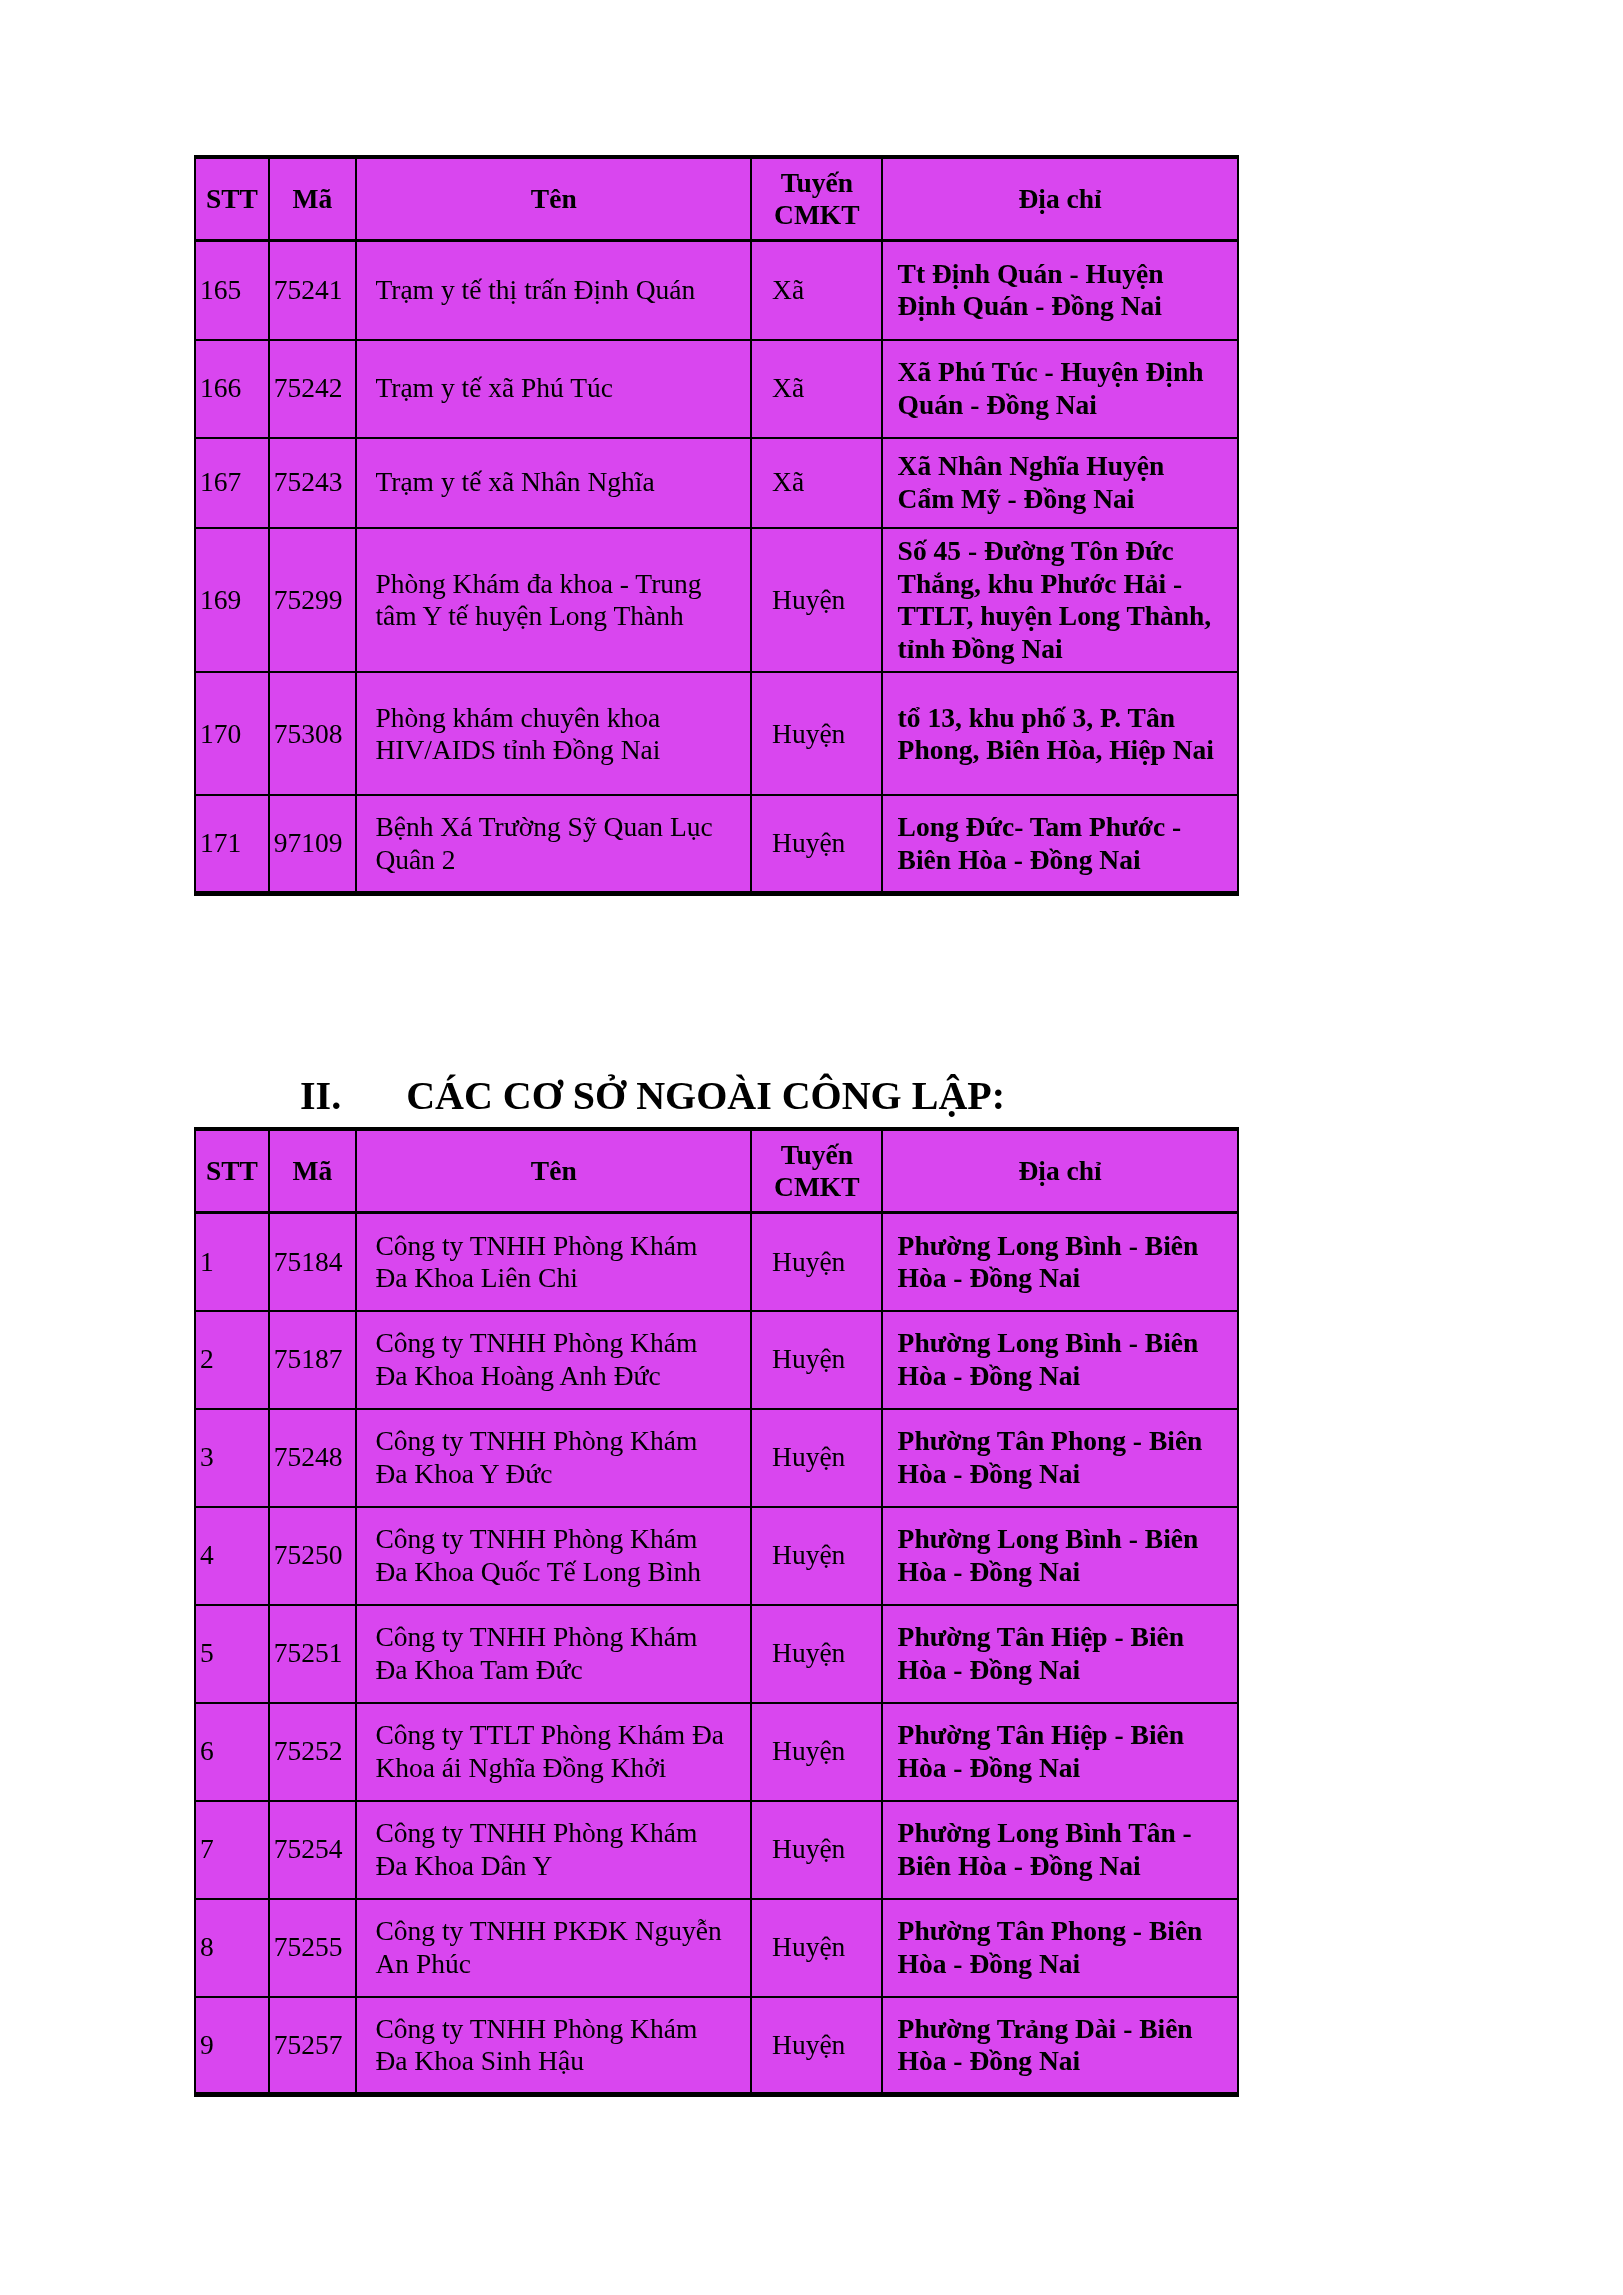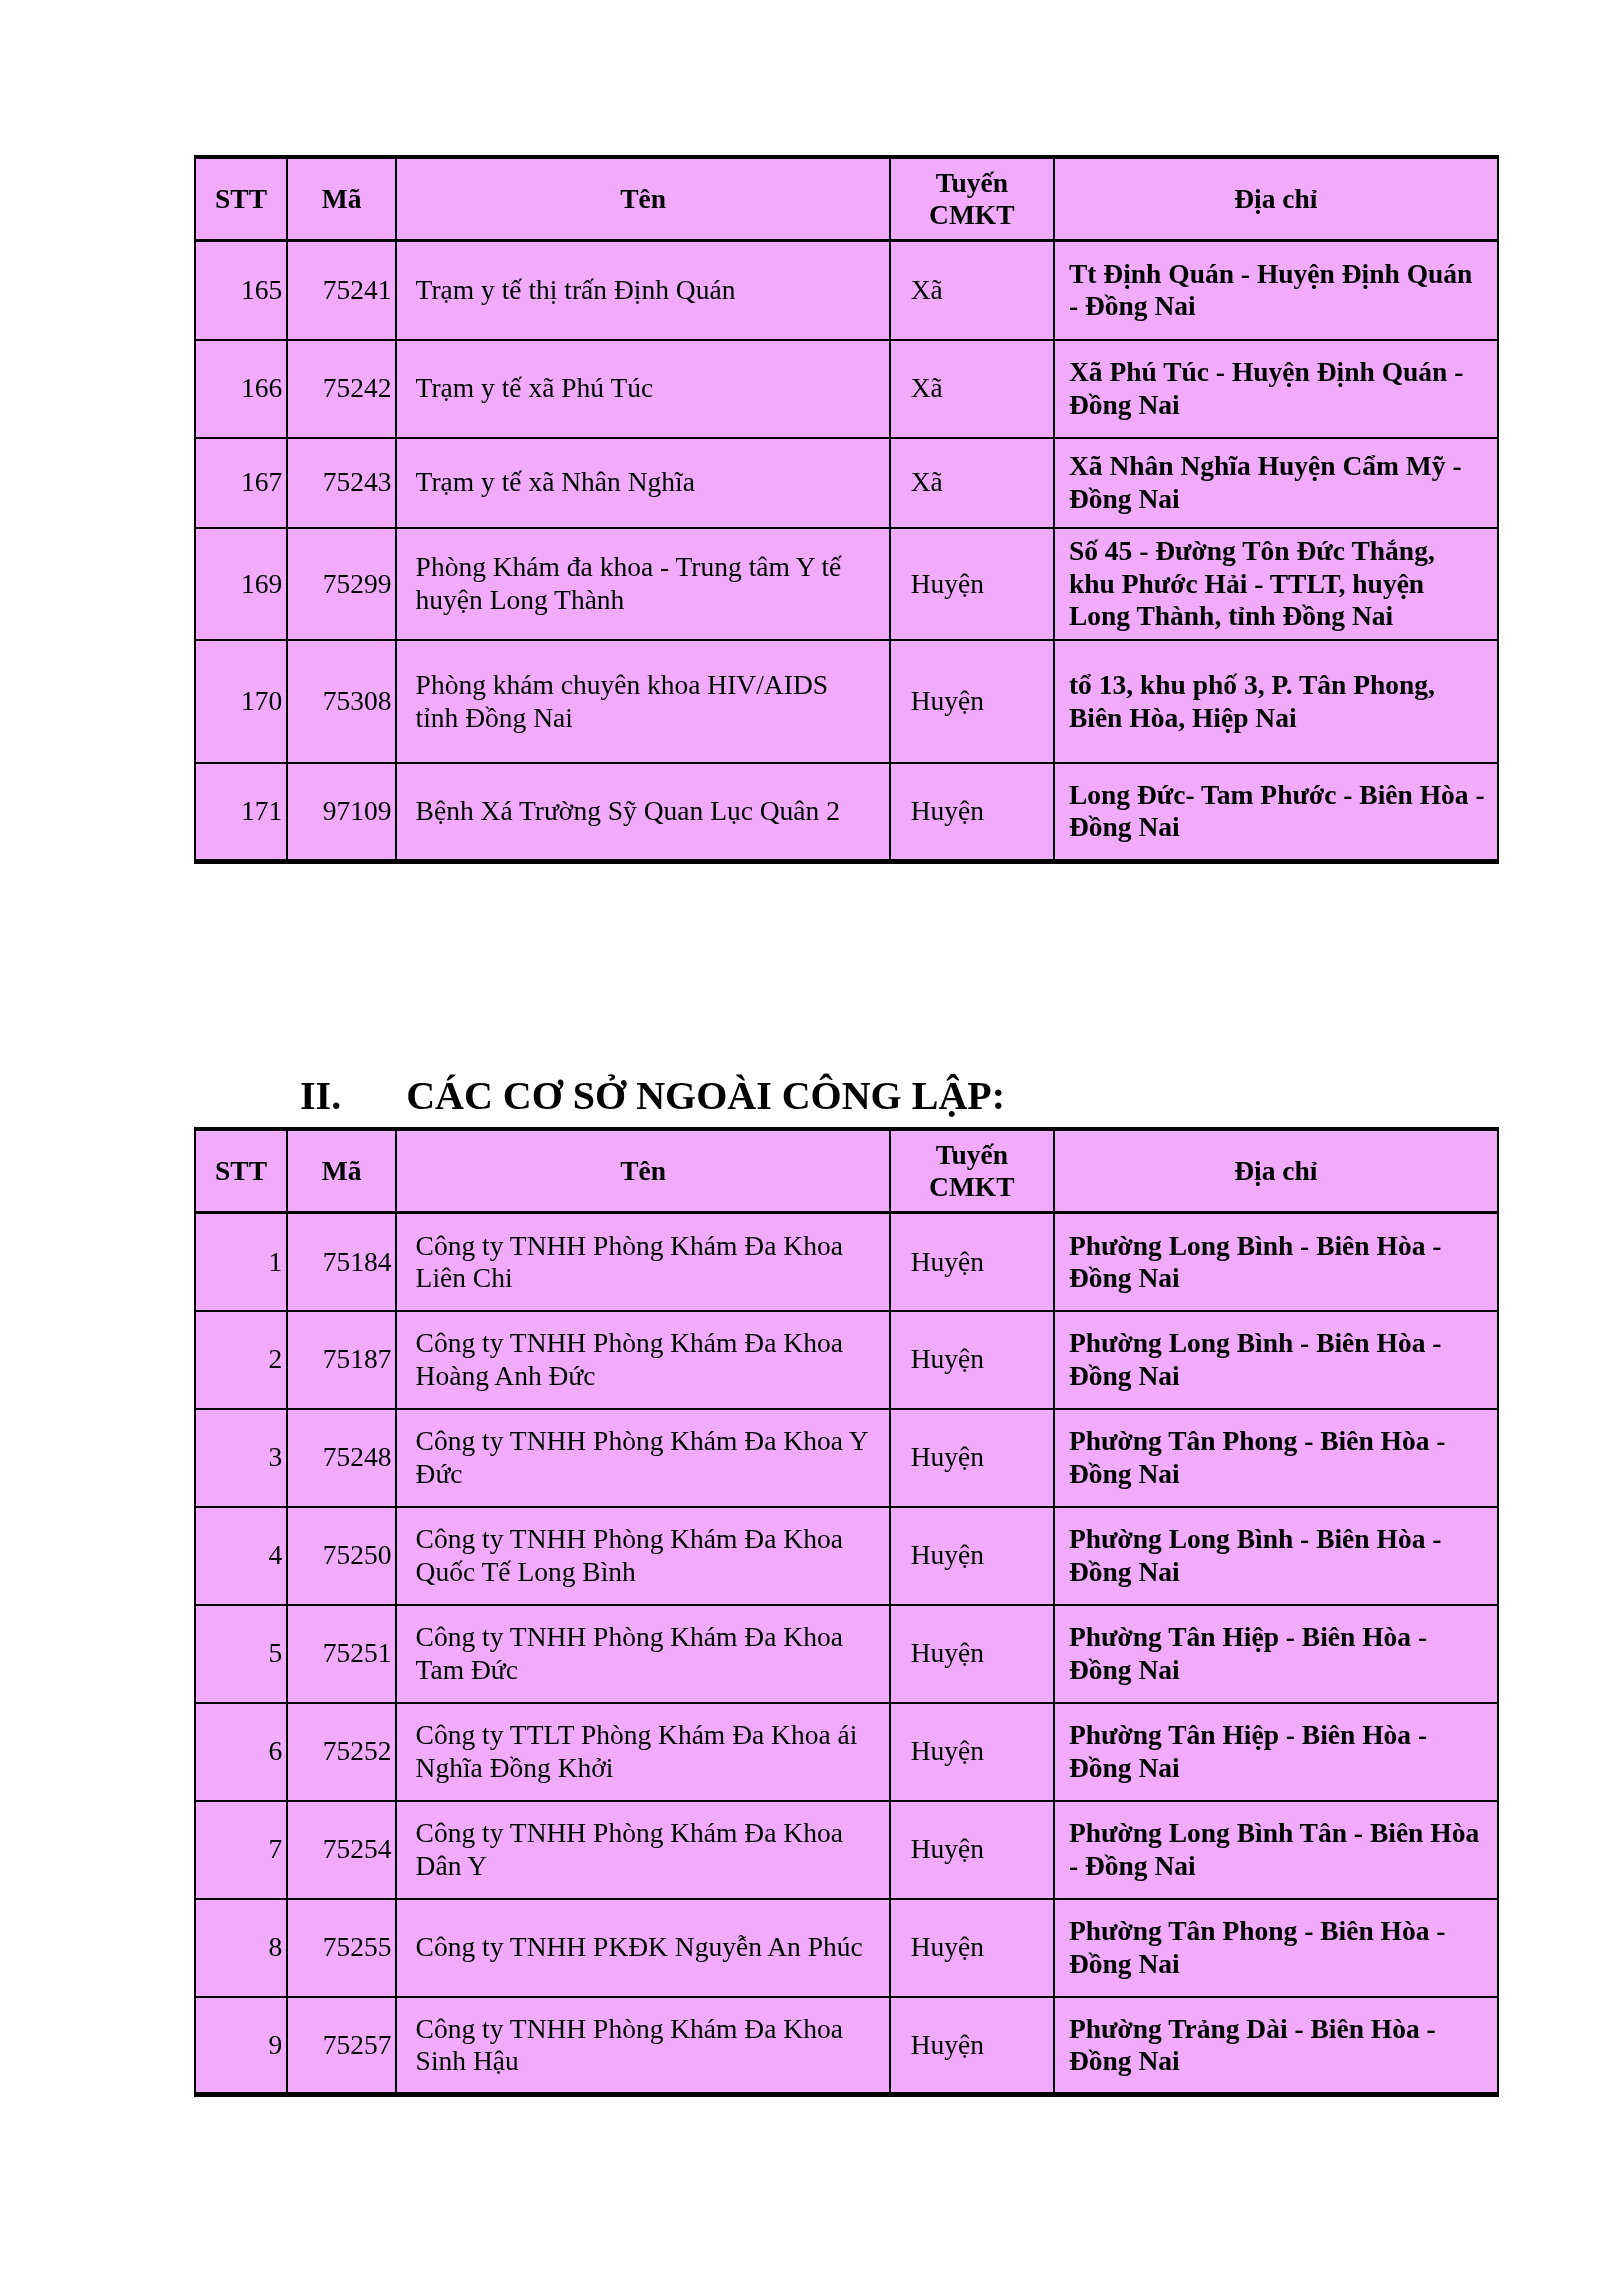--- a/index.html
+++ b/index.html
@@ -15,48 +15,48 @@
     position: relative;
     overflow: hidden;
   }
   .page {
     position: absolute;
     inset: 0;
   }
   table.doc-table {
     position: absolute;
     left: 194px;
-    width: 1305px;
+    width: 1045px;
     border-collapse: collapse;
     table-layout: fixed;
     border: 2.6px solid #000;
     border-top: 4.6px solid #000;
     border-bottom: 5.2px solid #000;
-    background: #f0abfc;
+    background: #d946ef;
   }
   #table1 { top: 155px; }
   #table2 { top: 1127px; }
 
   table.doc-table th,
   table.doc-table td {
     border: 2px solid #000;
     vertical-align: middle;
     font-size: 27.5px;
     line-height: 1.18;
     word-wrap: break-word;
   }
   table.doc-table thead th {
     border-bottom: 3.3px solid #000;
     font-weight: bold;
     text-align: center;
     height: 75px;
     padding: 2.6px 6.5px;
   }
   td.c-stt, td.c-ma {
-    text-align: right;
+    text-align: left;
     padding: 2.6px 3.9px;
   }
   td.c-ten {
     text-align: left;
     padding: 6.5px 17px 6.5px 18.3px;
   }
   td.c-tuyen {
     text-align: left;
     padding: 2.6px 5.2px 2.6px 19.6px;
   }

